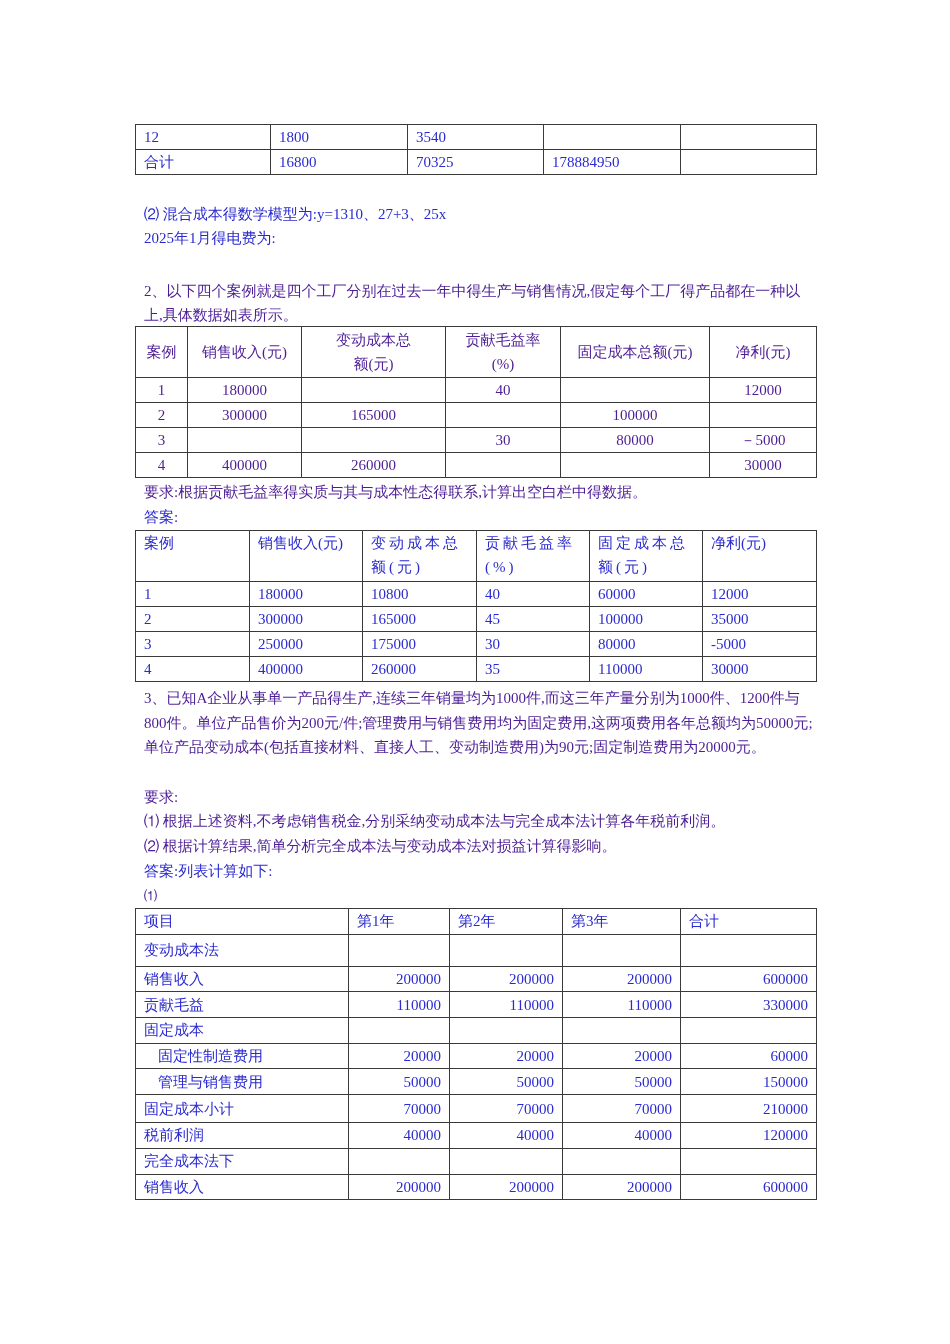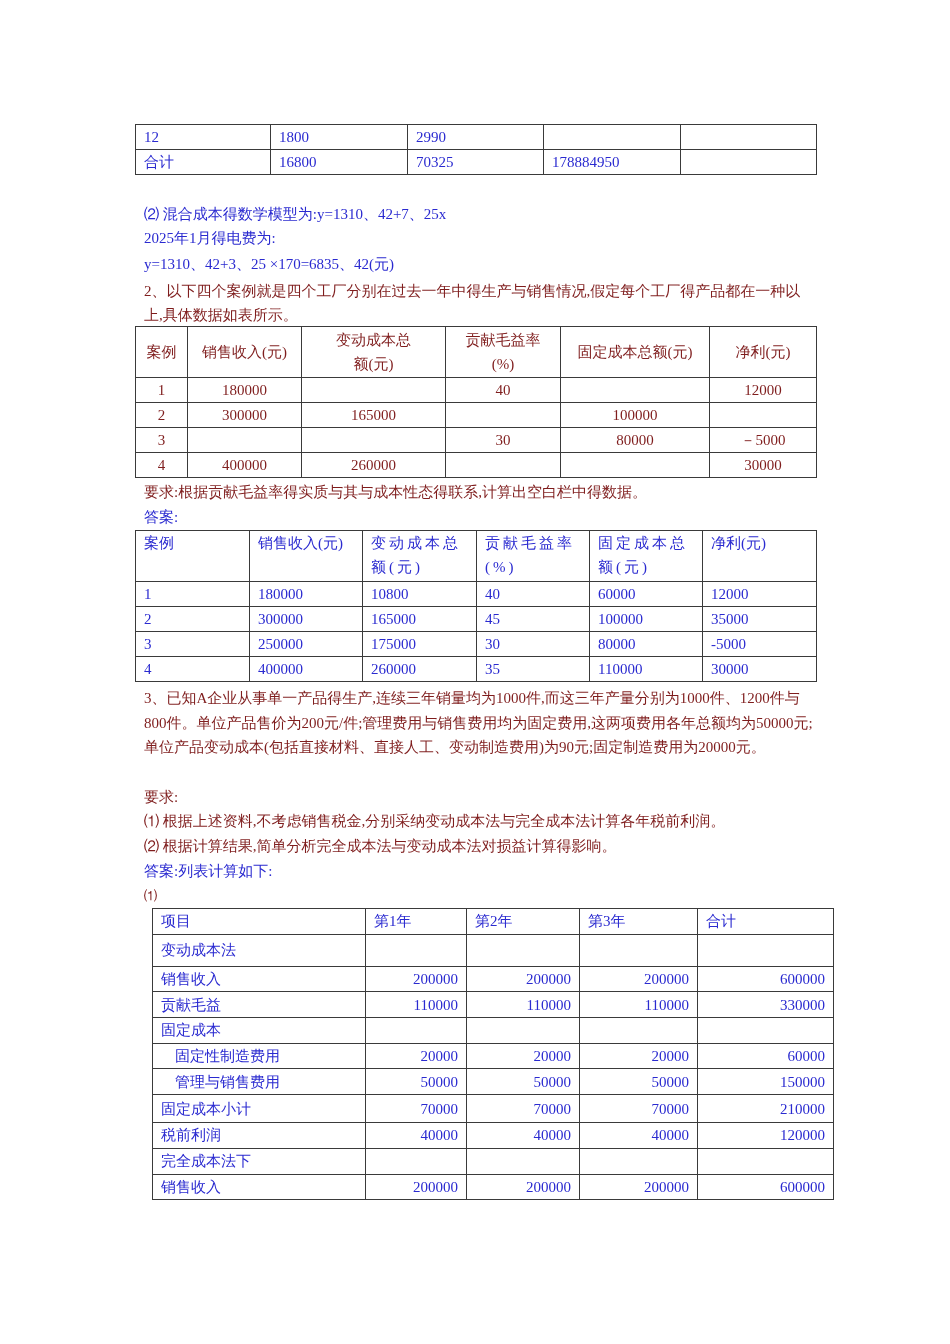--- a/index.html
+++ b/index.html
@@ -1,19 +1,19 @@
 <!DOCTYPE html>
 <html><head>
 <meta charset="utf-8">
 <style>
   html, body { margin:0; padding:0; background:#ffffff; }
   body { width:950px; height:1344px; position:relative; overflow:hidden;
          font-family:"Liberation Serif","DejaVu Serif",serif; font-size:15px; color:#1a1a1a; }
   .blue { color:#2a2ad0; }
-  .black { color:#7f1d1d; }
+  .black { color:#4c1d95; }
   .page { position:absolute; left:0; top:0; width:950px; height:1344px; }
   table { border-collapse:collapse; position:absolute; table-layout:fixed; }
   td { border:1px solid #3a3a3a; padding:0 8px; font-size:15px; line-height:20px; vertical-align:middle; overflow:hidden; }
   .line { position:absolute; left:144px; width:672px; font-size:15px; line-height:20px; white-space:nowrap; }
   .wrap { white-space:normal; }
   .center td { text-align:center; }
   .num { text-align:right; }
   .indent { padding-left:22px; }
   .spaced { letter-spacing:3px; }
   .small { font-size:13px; }
@@ -28,37 +28,36 @@
         <col style="width:135px">
         <col style="width:137px">
         <col style="width:136px">
         <col style="width:137px">
         <col style="width:136px">
       </colgroup>
     <tbody>
         <tr style="height:25px">
       <td>12</td>
       <td>1800</td>
-      <td>2990</td>
+      <td>3540</td>
       <td></td>
       <td></td>
     </tr>
     <tr style="height:25px">
       <td>合计</td>
       <td>16800</td>
       <td>70325</td>
       <td>178884950</td>
       <td></td>
     </tr>
   </tbody>
     </table>
 
-  <div class="line blue" style="top:204px;">⑵ 混合成本得数学模型为:y=1310、42+7、25x</div>
+  <div class="line blue" style="top:204px;">⑵ 混合成本得数学模型为:y=1310、27+3、25x</div>
   <div class="line blue" style="top:228px;">2025年1月得电费为:</div>
-  <div class="line blue" style="top:254px;">y=1310、42+3、25 ×170=6835、42(元)</div>
 
   <div class="line black wrap" style="top:279px; line-height:24px;">2、以下四个案例就是四个工厂分别在过去一年中得生产与销售情况,假定每个工厂得产品都在一种以上,具体数据如表所示。</div>
 
   <table class="black center" style="left:135px; top:326px; width:681px;">
     <colgroup>
         <col style="width:52px">
         <col style="width:114px">
         <col style="width:144px">
         <col style="width:115px">
         <col style="width:149px">
@@ -164,21 +163,21 @@
   </tbody>
     </table>
 
   <div class="line black wrap" style="top:686px; line-height:24.5px;">3、已知A企业从事单一产品得生产,连续三年销量均为1000件,而这三年产量分别为1000件、1200件与800件。单位产品售价为200元/件;管理费用与销售费用均为固定费用,这两项费用各年总额均为50000元;单位产品变动成本(包括直接材料、直接人工、变动制造费用)为90元;固定制造费用为20000元。</div>
   <div class="line black" style="top:787px;">要求:</div>
   <div class="line black" style="top:836px;">⑵ 根据计算结果,简单分析完全成本法与变动成本法对损益计算得影响。</div>
   <div class="line black" style="top:811px;">⑴ 根据上述资料,不考虑销售税金,分别采纳变动成本法与完全成本法计算各年税前利润。</div>
   <div class="line blue" style="top:861px;">答案:列表计算如下:</div>
   <div class="line black small" style="top:886px;">⑴</div>
 
-  <table class="blue" style="left:152px; top:908px; width:681px;">
+  <table class="blue" style="left:135px; top:908px; width:681px;">
     <colgroup>
         <col style="width:213px">
         <col style="width:101px">
         <col style="width:113px">
         <col style="width:118px">
         <col style="width:136px">
       </colgroup>
     <tbody>
         <tr style="height:25.7px">
       <td>项目</td>

